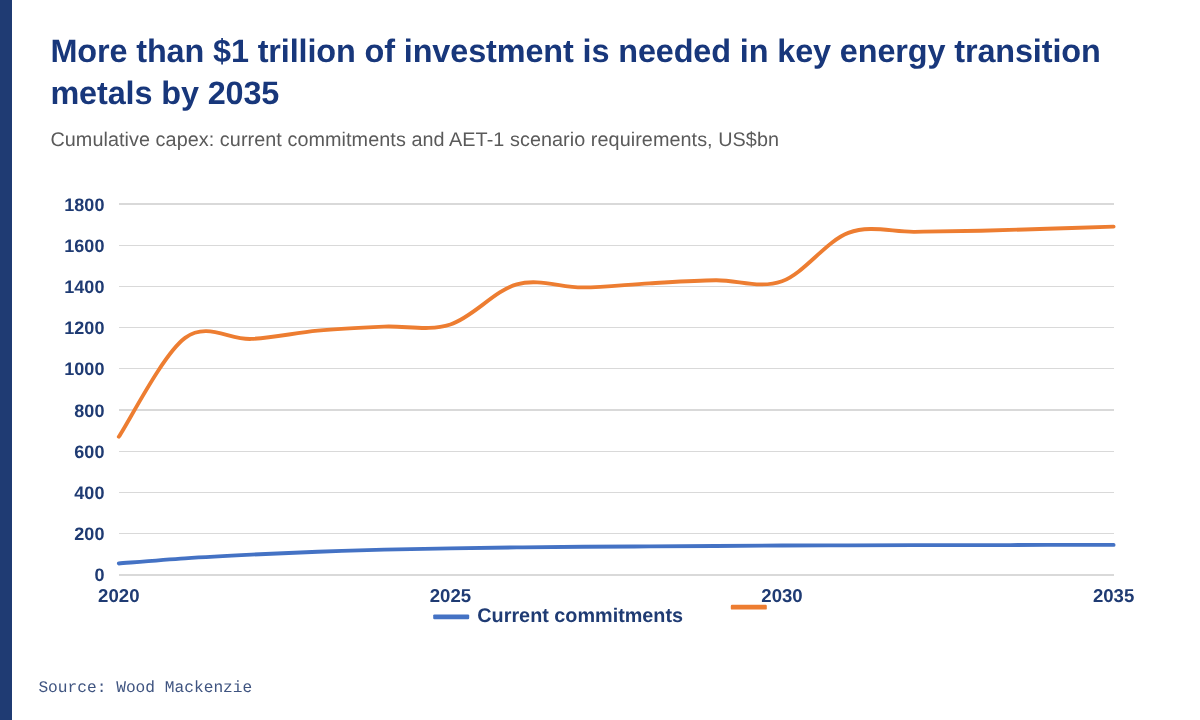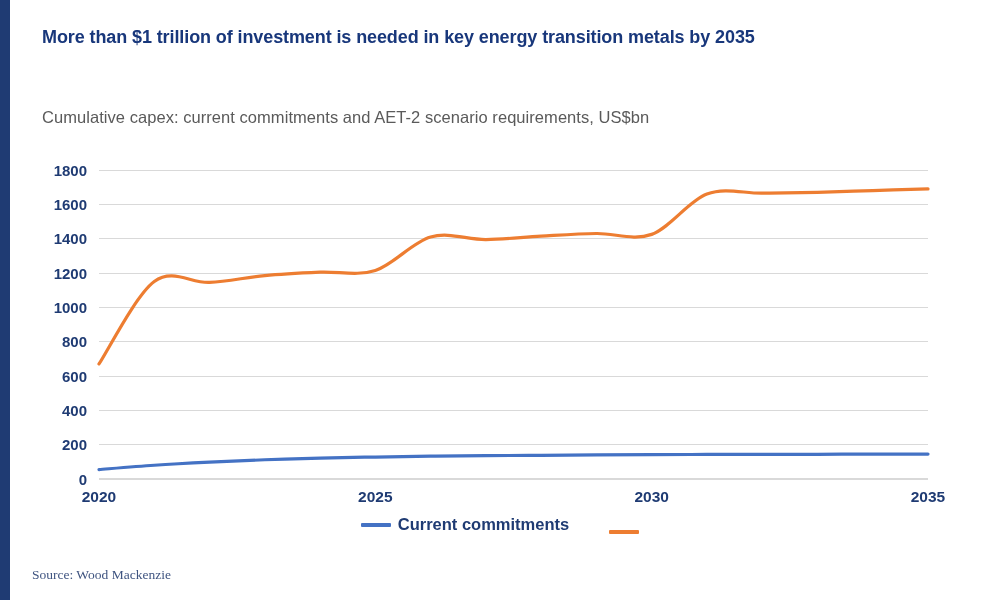--- a/index.html
+++ b/index.html
@@ -26,21 +26,21 @@
     position: absolute;
     left: 0; top: 0;
     width: 1000px;
     height: 600px;
   }
   .chart-title {
     position: absolute;
     left: 42px;
     top: 26px;
     width: 910px;
-    font-size: 18px;
+    font-size: 27px;
     font-weight: bold;
     line-height: 1.28;
     color: #18377B;
     letter-spacing: -0.1px;
   }
   .chart-subtitle {
     position: absolute;
     left: 42px;
     top: 108px;
     width: 910px;
@@ -71,25 +71,25 @@
   .xtick {
     font-size: 15.5px;
     fill: #1F3B73;
     font-family: "Liberation Sans", sans-serif;
     font-weight: bold;
     text-anchor: middle;
   }
   .legend {
     position: absolute;
     left: 0;
-    top: 515px;
+    top: 504px;
     width: 1000px;
     display: flex;
     justify-content: center;
-    align-items: flex-end;
+    align-items: flex-start;
     gap: 40px;
   }
   .legend-item {
     display: flex;
     align-items: center;
     gap: 7px;
   }
   .legend-swatch {
     width: 30px;
     height: 4px;
@@ -100,32 +100,32 @@
     font-weight: bold;
     color: #1F3B73;
     white-space: nowrap;
   }
   .source-note {
     position: absolute;
     left: 32px;
     top: 567px;
     font-size: 13.5px;
     color: #3F5480;
-    font-family: Liberation Serif, serif;
+    font-family: Liberation Mono, monospace;
   }
 </style>
 </head>
 <body>
 
 <div class="accent-bar"></div>
 
 <div class="chart-root">
 
   <div class="chart-title">More than $1 trillion of investment is needed in key energy transition metals by 2035</div>
-  <div class="chart-subtitle">Cumulative capex: current commitments and AET-2 scenario requirements, US$bn</div>
+  <div class="chart-subtitle">Cumulative capex: current commitments and AET-1 scenario requirements, US$bn</div>
 
   <div class="plot-wrap">
     <svg class="plot-svg" width="1000" height="600">
       <g id="gridlines">
           <line x1="99" x2="928" y1="479" y2="479" stroke="#D9D9D9" stroke-width="1.2" shape-rendering="crispEdges"></line>
           <line x1="99" x2="928" y1="444.6666666666667" y2="444.6666666666667" stroke="#D9D9D9" stroke-width="1" shape-rendering="crispEdges"></line>
           <line x1="99" x2="928" y1="410.33333333333337" y2="410.33333333333337" stroke="#D9D9D9" stroke-width="1" shape-rendering="crispEdges"></line>
           <line x1="99" x2="928" y1="376" y2="376" stroke="#D9D9D9" stroke-width="1" shape-rendering="crispEdges"></line>
           <line x1="99" x2="928" y1="341.6666666666667" y2="341.6666666666667" stroke="#D9D9D9" stroke-width="1" shape-rendering="crispEdges"></line>
           <line x1="99" x2="928" y1="307.3333333333333" y2="307.3333333333333" stroke="#D9D9D9" stroke-width="1" shape-rendering="crispEdges"></line>

